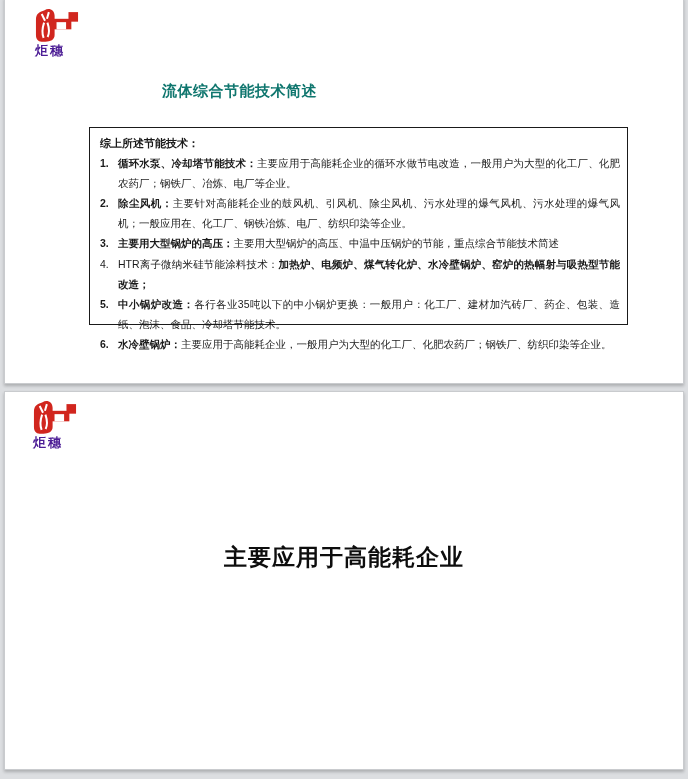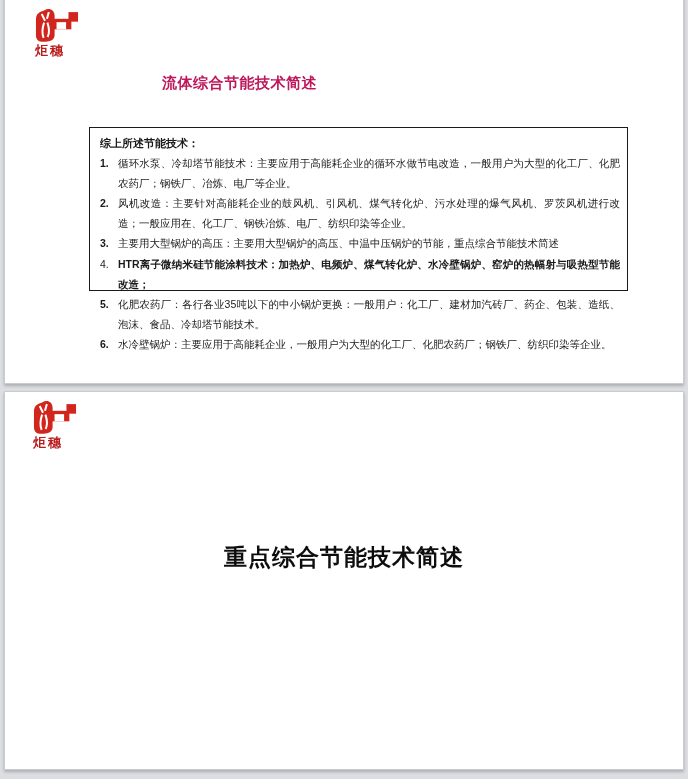--- a/index.html
+++ b/index.html
@@ -16,42 +16,42 @@
   }
   .slide1{top:-3px;height:387px;}
   .slide2{top:391px;height:379px;}
 
   
   .logo{position:absolute;width:60px;}
   .slide1 .logo{left:30px;top:10px;}
   .slide2 .logo{left:28px;top:8px;}
   .logo svg{display:block;}
   .logo-text{
-    font-size:13px;font-weight:bold;color:#b91c1c;
+    font-size:13px;font-weight:bold;color:#4c1d95;
     letter-spacing:2px;margin-top:1px;line-height:13px;
   }
 
   
   .title1{
-    position:absolute;left:157px;top:76px;margin:0;
-    font-size:15px;font-weight:bold;color:#be185d;letter-spacing:0.5px;
+    position:absolute;left:157px;top:84px;margin:0;
+    font-size:15px;font-weight:bold;color:#0f766e;letter-spacing:0.5px;
   }
   .content-box{
-    position:absolute;left:84px;top:129px;width:539px;height:164px;
+    position:absolute;left:84px;top:129px;width:539px;height:198px;
     border:1px solid #1a1a1a;box-sizing:border-box;
     padding:5px 7px 8px 0;
     font-size:10.5px;line-height:20.1px;color:#1a1a1a;
   }
   .box-header{padding-left:10px;font-weight:bold;font-size:11px;}
   .item{position:relative;padding-left:28px;text-align:justify;}
   .item .num{position:absolute;left:10px;top:0;font-weight:bold;}
-  .item .lead{font-weight:normal;}
+  .item .lead{font-weight:bold;}
   .item .rest{font-weight:normal;}
   .item.swap .num{font-weight:normal;}
-  .item.swap .lead{font-weight:bold;}
+  .item.swap .lead{font-weight:normal;}
   .item.swap .rest{font-weight:bold;}
 
   
   .title2{
     position:absolute;left:0;top:150px;width:100%;margin:0;
     text-align:center;font-size:23px;font-weight:bold;color:#0d0d0d;
     letter-spacing:1px;
   }
 </style>
 </head>
@@ -73,33 +73,33 @@
   <h1 class="title1">流体综合节能技术简述</h1>
 
   <div class="content-box">
     <div class="box-header">综上所述节能技术：</div>
 
     <div class="item">
       <span class="num">1.</span><span class="lead">循环水泵、冷却塔节能技术：</span><span class="rest">主要应用于高能耗企业的循环水做节电改造，一般用户为大型的化工厂、化肥农药厂；钢铁厂、冶炼、电厂等企业。</span>
     </div>
 
     <div class="item">
-      <span class="num">2.</span><span class="lead">风机改造：</span><span class="rest">主要针对高能耗企业的鼓风机、引风机、煤气转化炉、污水处理的爆气风机、罗茨风机进行改造；一般应用在、化工厂、钢铁冶炼、电厂、纺织印染等企业。</span>
+      <span class="num">2.</span><span class="lead">除尘风机：</span><span class="rest">主要针对高能耗企业的鼓风机、引风机、除尘风机、污水处理的爆气风机、污水处理的爆气风机；一般应用在、化工厂、钢铁冶炼、电厂、纺织印染等企业。</span>
     </div>
 
     <div class="item">
       <span class="num">3.</span><span class="lead">主要用大型锅炉的高压：</span><span class="rest">主要用大型锅炉的高压、中温中压锅炉的节能，重点综合节能技术简述</span>
     </div>
 
     <div class="item swap">
       <span class="num">4.</span><span class="lead">HTR离子微纳米硅节能涂料技术：</span><span class="rest">加热炉、电频炉、煤气转化炉、水冷壁锅炉、窑炉的热幅射与吸热型节能改造；</span>
     </div>
 
     <div class="item">
-      <span class="num">5.</span><span class="lead">化肥农药厂：</span><span class="rest">各行各业35吨以下的中小锅炉更换：一般用户：化工厂、建材加汽砖厂、药企、包装、造纸、泡沫、食品、冷却塔节能技术。</span>
+      <span class="num">5.</span><span class="lead">中小锅炉改造：</span><span class="rest">各行各业35吨以下的中小锅炉更换：一般用户：化工厂、建材加汽砖厂、药企、包装、造纸、泡沫、食品、冷却塔节能技术。</span>
     </div>
 
     <div class="item">
       <span class="num">6.</span><span class="lead">水冷壁锅炉：</span><span class="rest">主要应用于高能耗企业，一般用户为大型的化工厂、化肥农药厂；钢铁厂、纺织印染等企业。</span>
     </div>
   </div>
 </div>
 
 <div class="slide slide2">
 
@@ -107,14 +107,14 @@
     <svg width="44" height="35" viewBox="0 0 46 36">
       <path d="M10 2 C15 -1 21 2 20.5 9 L20.5 28 C20.5 33 16 35 11 35 L7 35 C3 35 1 32 1 28 L1 12 C1 5 5 4 10 2 Z" fill="#d1261e"></path>
       <path d="M7 6 L10.5 13 M14.5 4 L12.5 11 M9.5 15 C7.5 21 7 26 9 31 M13 15 C15 21 15.2 26 13.2 30" stroke="#ffffff" stroke-width="2.1" fill="none"></path>
       <rect x="19" y="11" width="19" height="11" fill="#d1261e"></rect>
       <rect x="22.5" y="14.5" width="10" height="7.5" fill="#ffffff"></rect>
       <rect x="35" y="4" width="10" height="10" fill="#d1261e"></rect>
     </svg>
     <div class="logo-text">炬穗</div>
   </div>
 
-  <h1 class="title2">重点综合节能技术简述</h1>
+  <h1 class="title2">主要应用于高能耗企业</h1>
 </div>
 
 </body></html>

